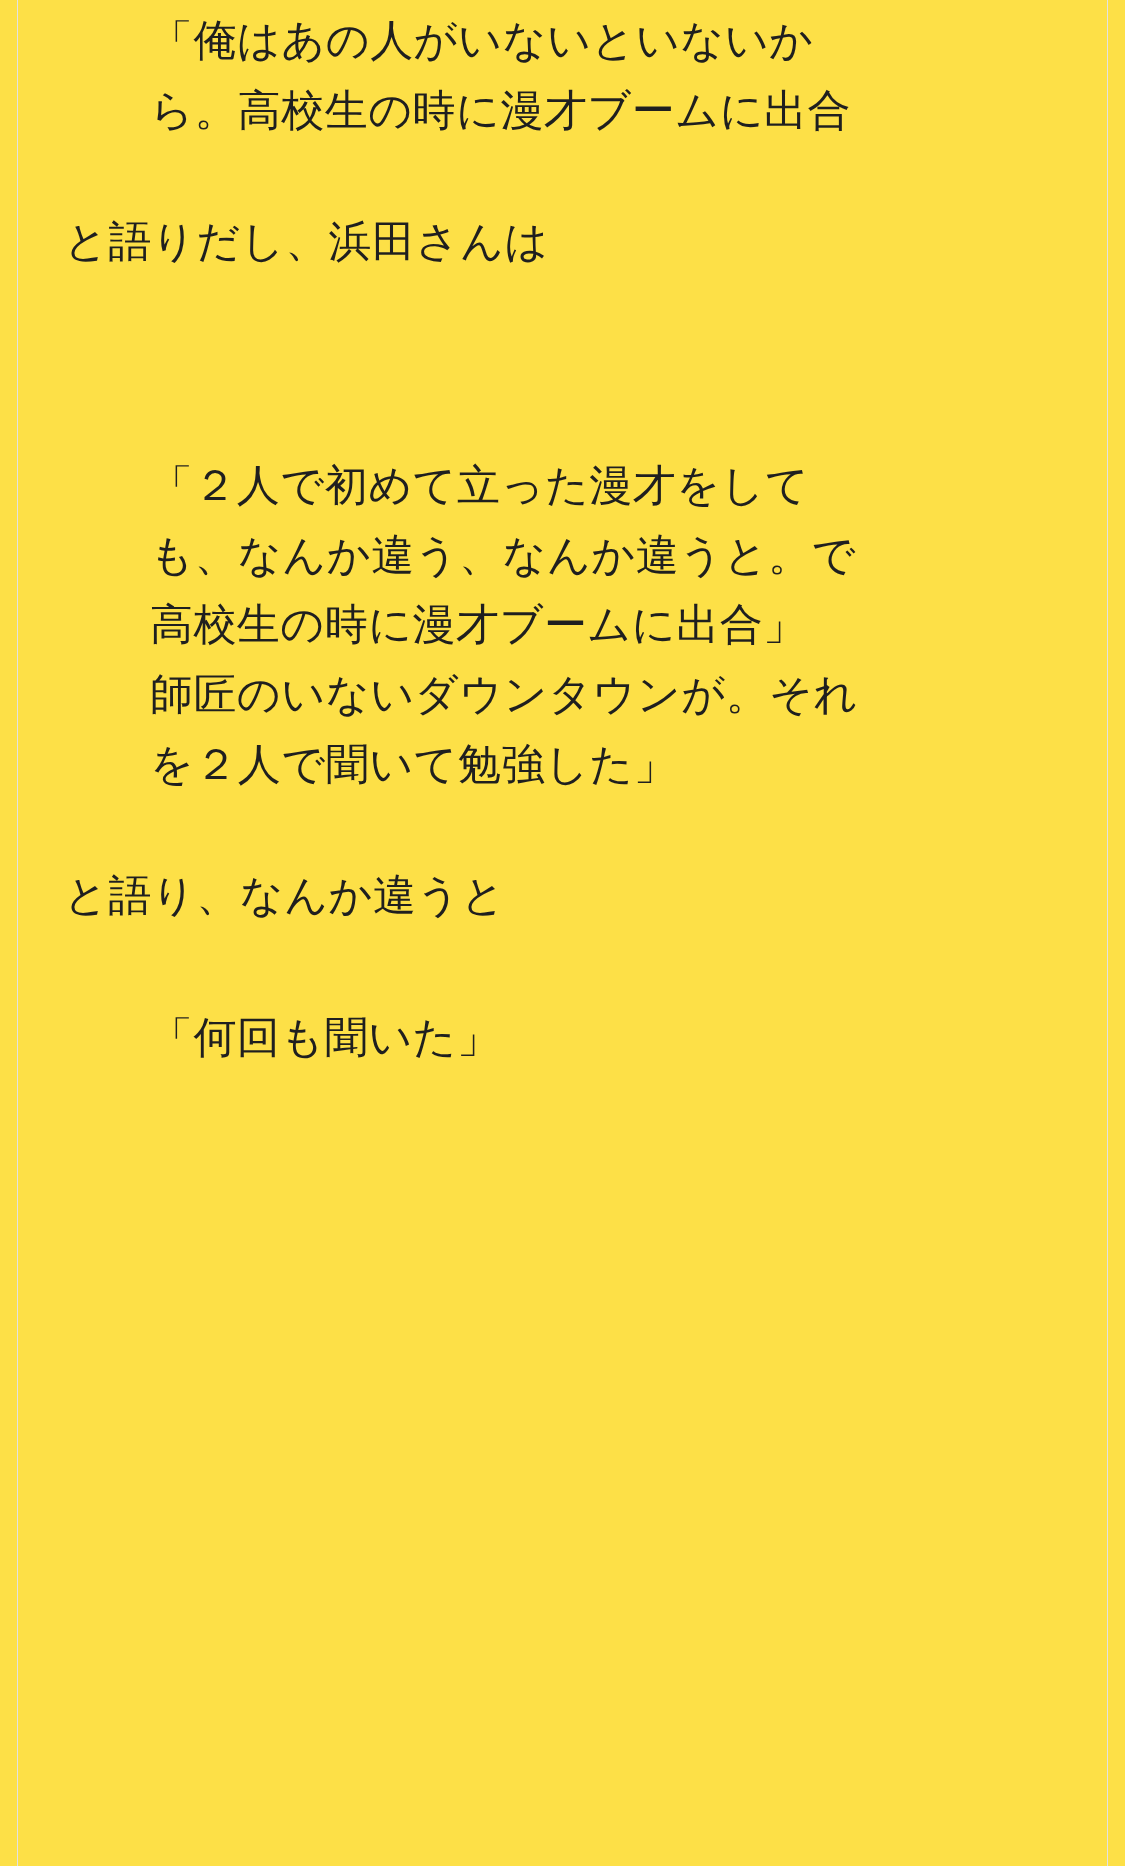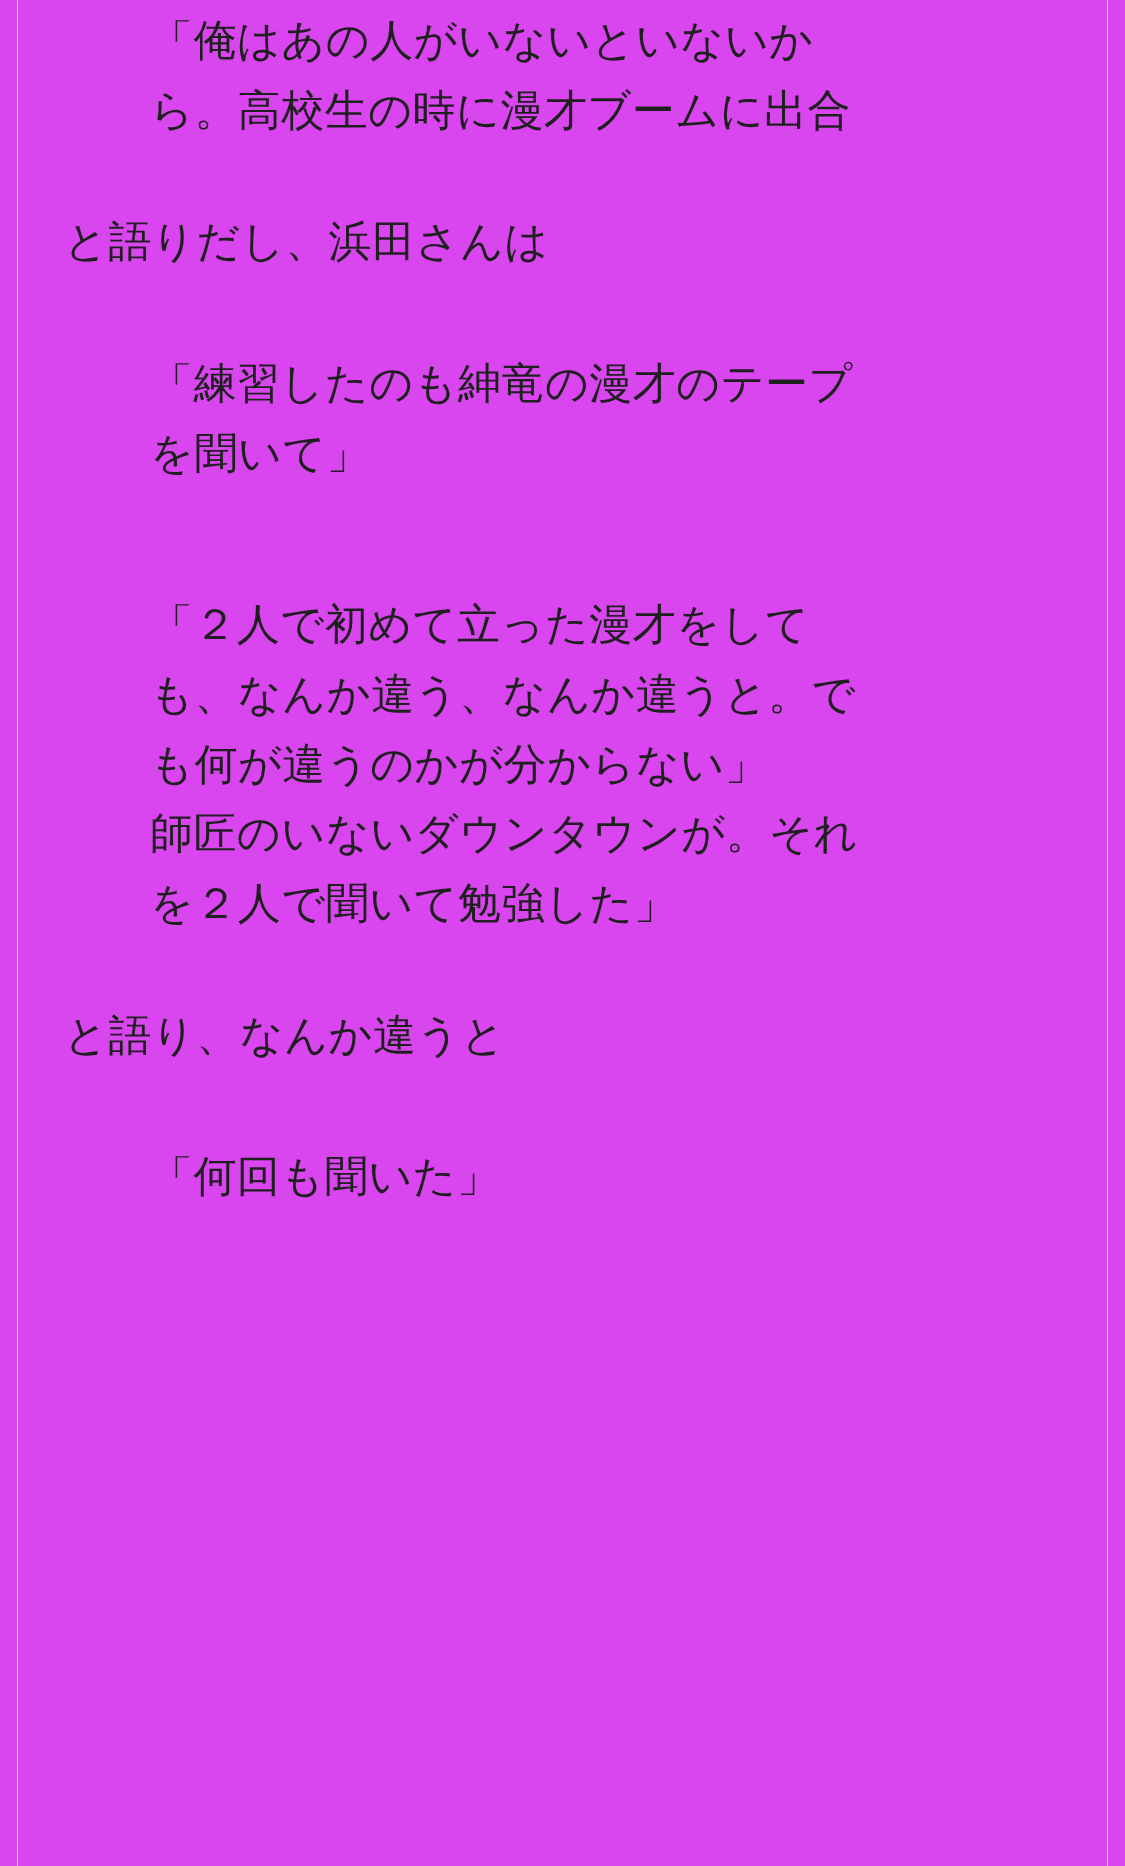--- a/index.html
+++ b/index.html
@@ -11,21 +11,21 @@
     width: 1125px;
     height: 1866px;
     font-family: "Liberation Sans", sans-serif;
     color: #1a1a1a;
     overflow: hidden;
   }
   #page {
     position: relative;
     width: 1125px;
     height: 1866px;
-    background: #d946ef;
+    background: #fde047;
     box-sizing: border-box;
   }
   
   #page::before {
     content: "";
     position: absolute;
     left: 17px;
     top: 0;
     bottom: 0;
     width: 1px;
@@ -83,34 +83,30 @@
       <p>「俺はあの人がいないといないか</p>
       <p>ら。高校生の時に漫才ブームに出合</p>
     </blockquote>
 
     <div class="gap-md"></div>
 
     <p class="body-text">と語りだし、浜田さんは</p>
 
     <div class="gap-lg"></div>
 
-    <blockquote class="quote">
-      <p>「練習したのも紳竜の漫才のテープ</p>
-      <p>を聞いて」</p>
-    </blockquote>
 
     <div class="gap-md"></div>
 
 
     <div class="gap-lg"></div>
 
     <blockquote class="quote">
       <p>「２人で初めて立った漫才をして</p>
       <p>も、なんか違う、なんか違うと。で</p>
-      <p>も何が違うのかが分からない」</p>
+      <p>高校生の時に漫才ブームに出合」</p>
       <p>師匠のいないダウンタウンが。それ</p>
       <p>を２人で聞いて勉強した」</p>
     </blockquote>
 
     <div class="gap-md"></div>
 
     <p class="body-text">と語り、なんか違うと</p>
 
     <div class="gap-lg"></div>
 

